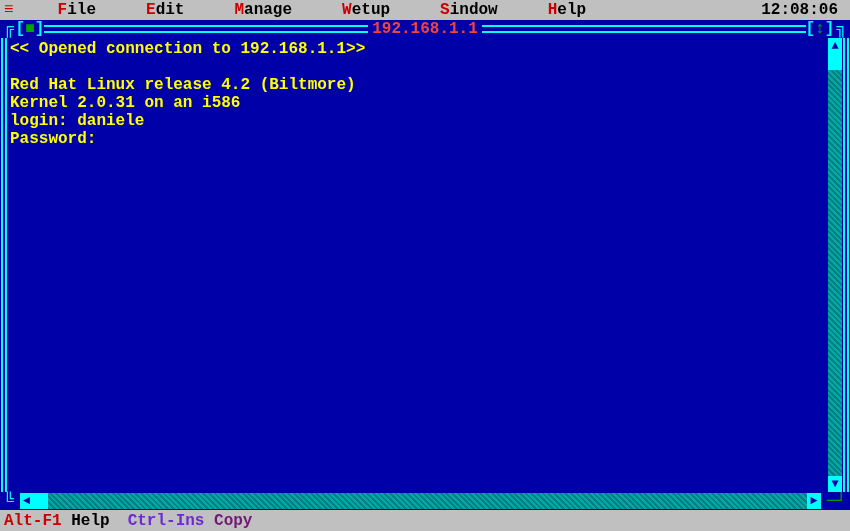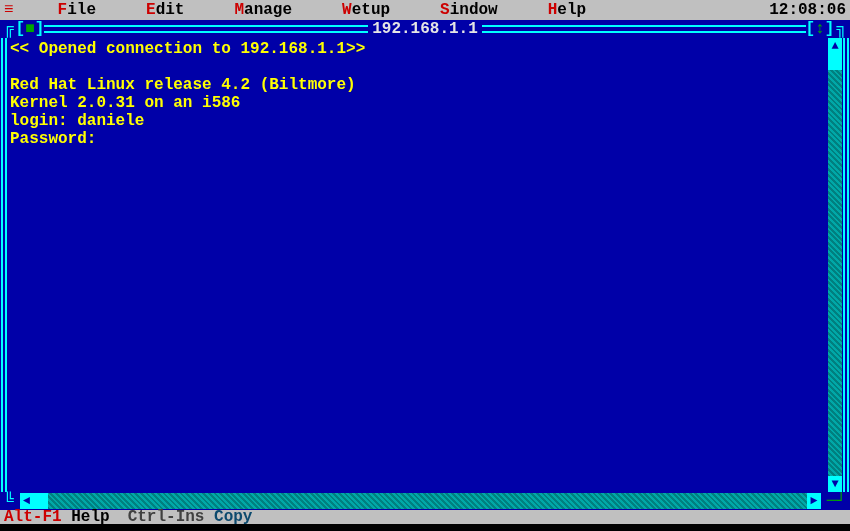--- a/index.html
+++ b/index.html
@@ -29,21 +29,21 @@
     .menu-item {
       margin-right: 18px;
       color: #000;
       margin-left: 32px;
     }
     .menu-item .hotkey {
       color: #cc0000;
     }
     .clock {
       position: absolute;
-      right: 4px;
+      right: 12px;
       color: #000;
     }
     .frame-top {
       height: 18px;
       display: flex;
       align-items: center;
       color: #00ffff;
       background: #0000a8;
       padding: 0 2px;
     }
@@ -57,21 +57,21 @@
     }
     .frame-corner {
       color: #00ffff;
       padding: 0 2px;
     }
     .frame-badge-left {
       color: #00ffff;
     }
     .frame-badge-left .sq { color: #00a800; }
     .frame-title {
-      color: #e5e5e5;
+      color: #ef4444;
       padding: 0 4px;
     }
     .frame-badge-right {
       color: #00ffff;
     }
     .frame-badge-right .arrow { color: #00a800; }
     .main {
       display: flex;
       height: 454px;
       background: #0000a8;
@@ -159,33 +159,33 @@
     .hscroll-track {
       flex: 1;
       height: 16px;
       background: repeating-linear-gradient(45deg, #008080, #008080 2px, #00a8a8 2px, #00a8a8 4px);
     }
     .resize-corner {
       color: #00a800;
       padding: 0 2px;
     }
     .statusbar {
-      height: 14px;
+      height: 21px;
       background: #c0c0c0;
       display: flex;
       align-items: center;
       padding: 0 4px;
     }
     .status-item {
       margin-right: 18px;
     }
     .status-item .key { color: #cc0000; }
     .status-item .label { color: #000; }
-    .status-item.disabled .key { color: #404040; }
-    .status-item.disabled .label { color: #0c4a6e; }
+    .status-item.disabled .key { color: #6d28d9; }
+    .status-item.disabled .label { color: #701a75; }
   </style>
 </head>
 <body>
 
 <div class="menubar">
   <span class="menu-icon">≡</span>
   <span class="menu-item"><span class="hotkey">F</span><span>ile</span></span>
   <span class="menu-item"><span class="hotkey">E</span><span>dit</span></span>
   <span class="menu-item"><span class="hotkey">M</span><span>anage</span></span>
   <span class="menu-item"><span class="hotkey">W</span><span>etup</span></span>

